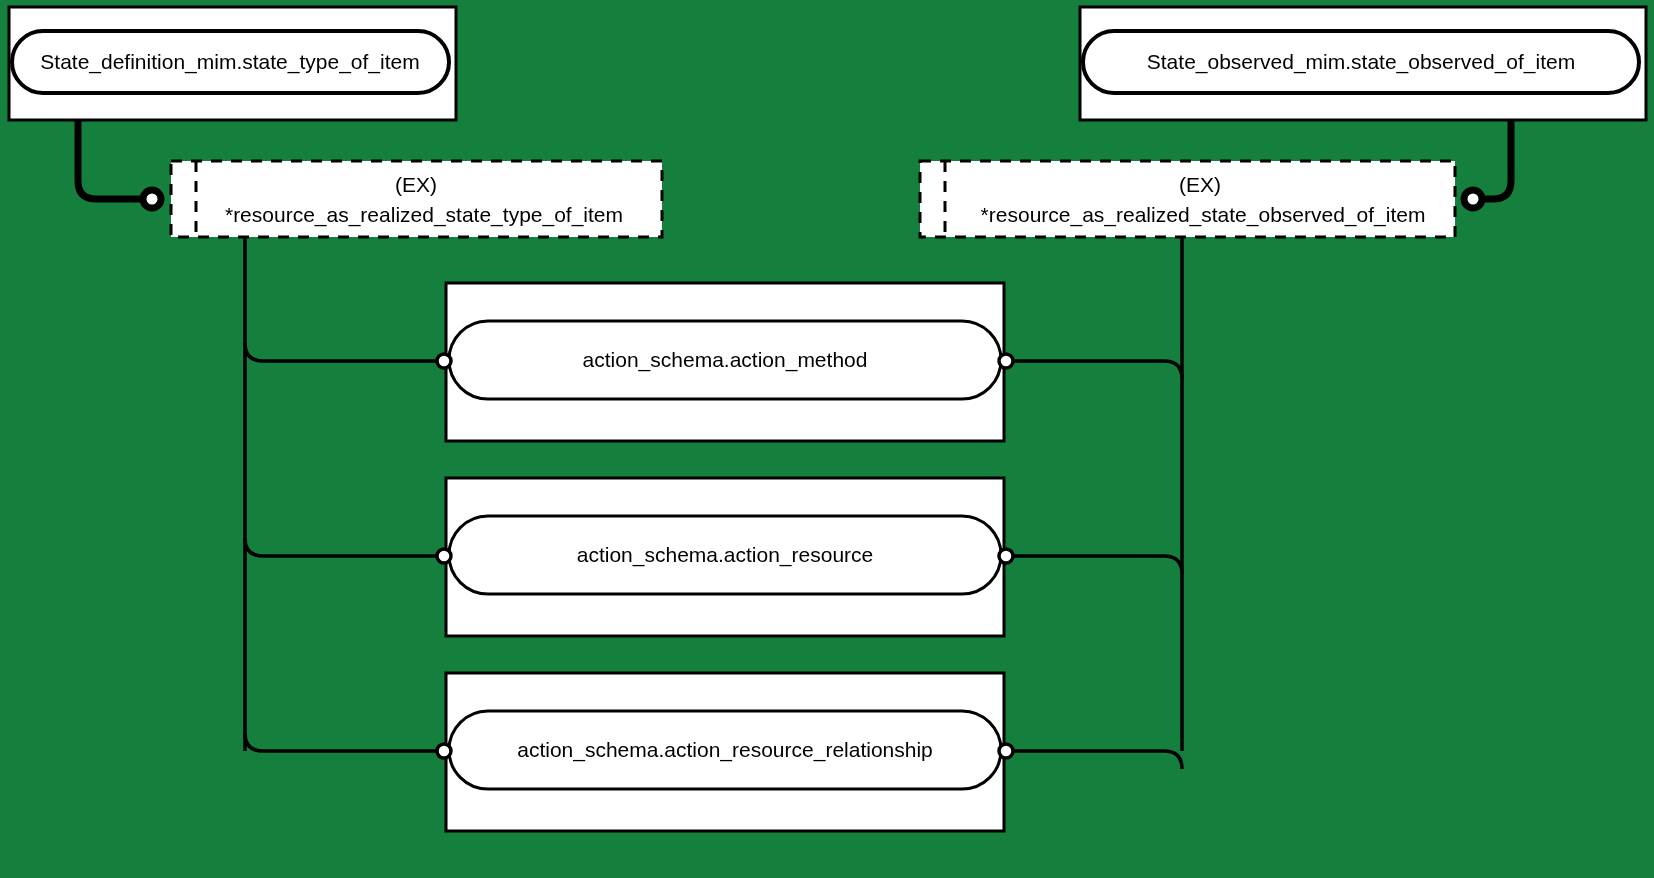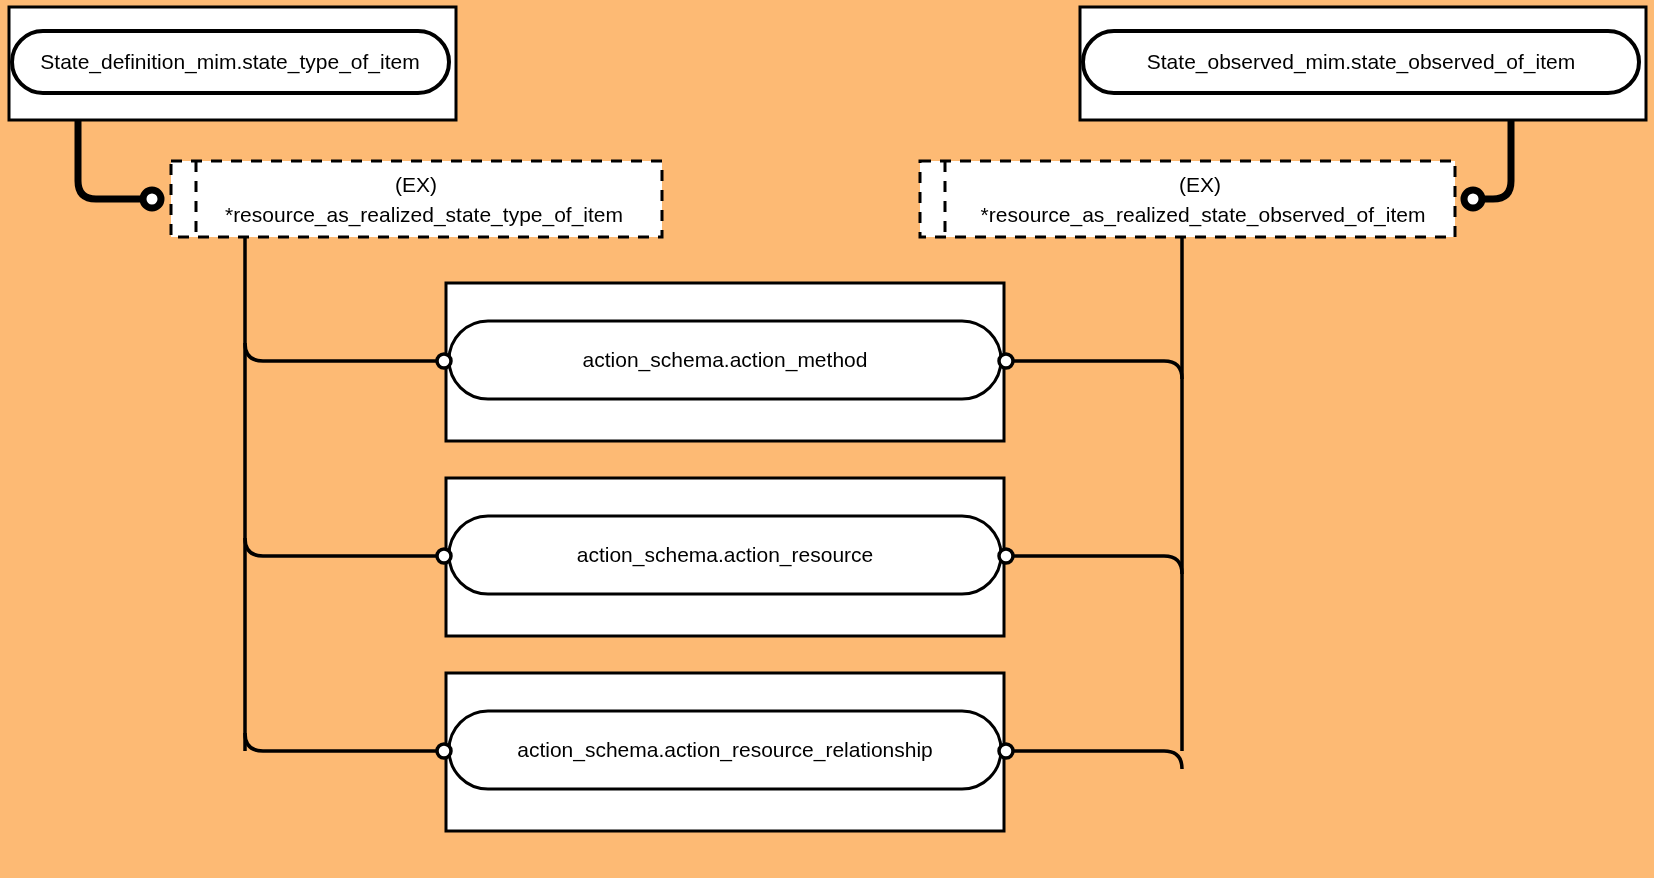--- a/index.html
+++ b/index.html
@@ -11,21 +11,21 @@
   body {
     width: 1654px;
     height: 878px;
     overflow: hidden;
     font-family: "Liberation Sans", sans-serif;
   }
   #diagram-root {
     position: relative;
     width: 1654px;
     height: 878px;
-    background: #fdba74;
+    background: #15803d;
   }
   svg#diagram-svg {
     display: block;
     width: 1654px;
     height: 878px;
   }
   .entity-label {
     font-family: "Liberation Sans", sans-serif;
     font-size: 21px;
     fill: #000000;

